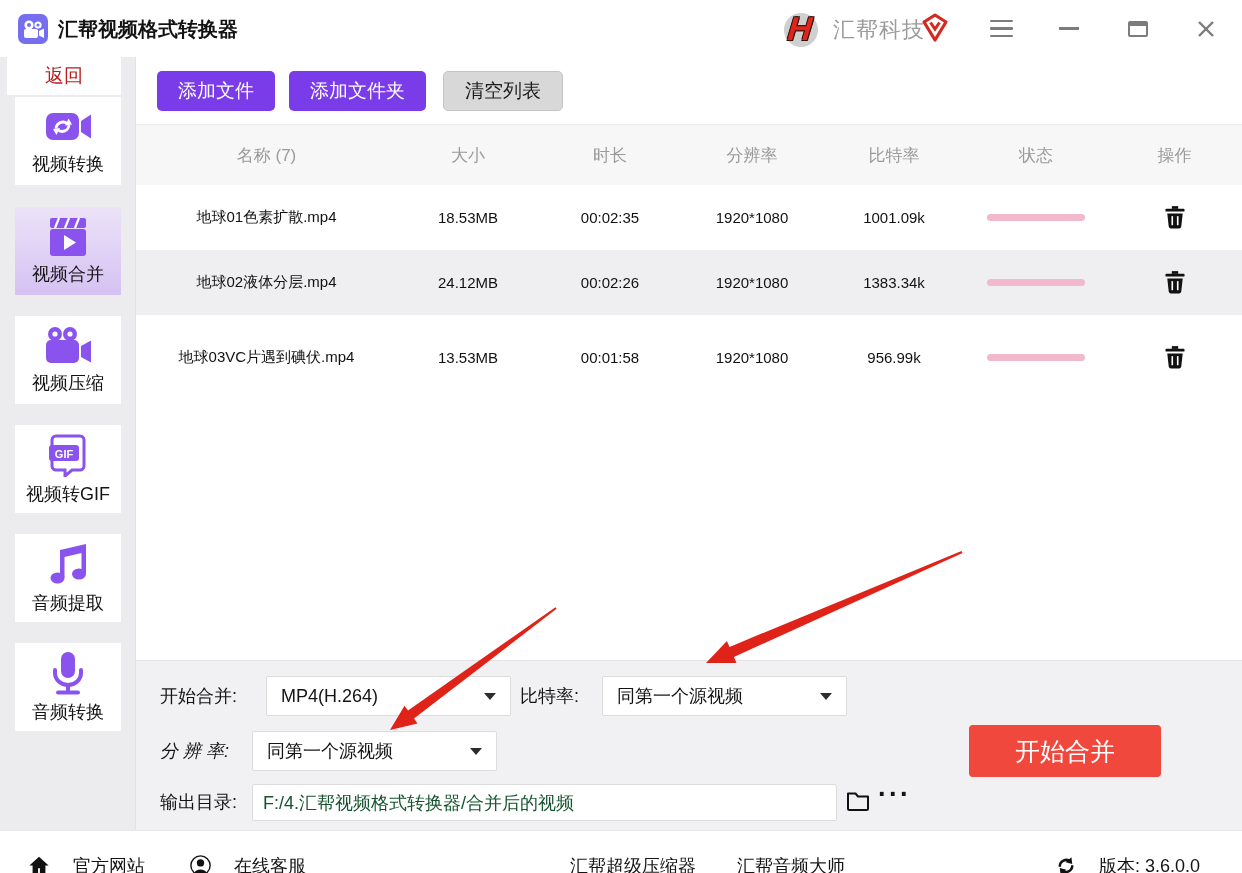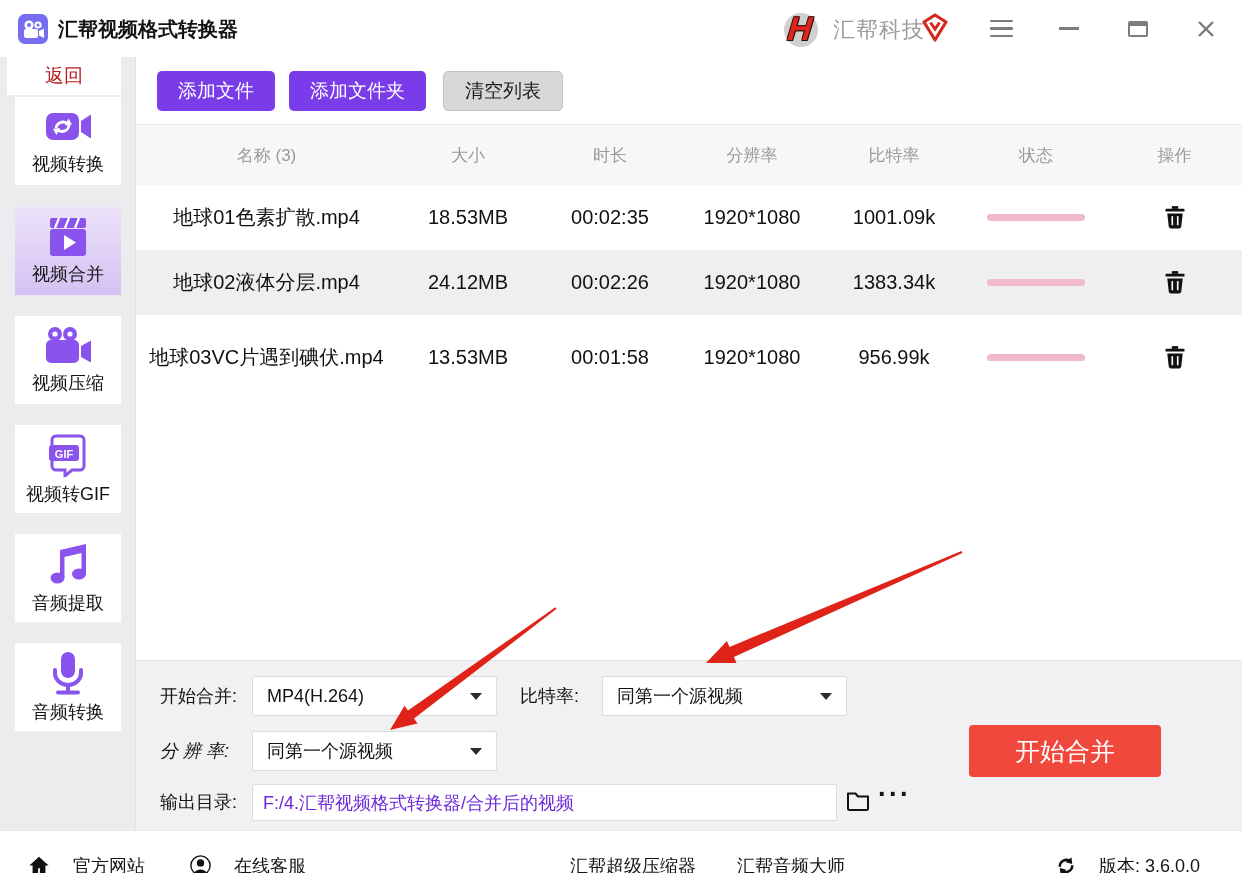--- a/index.html
+++ b/index.html
@@ -46,41 +46,41 @@
   .btn-purple { background:#7a3be8; color:#fff; }
   .btn-addfile { left:21px; }
   .btn-addfolder { left:153px; }
   .btn-clear { left:307px; background:#d8d8d8; color:#1c1c1c; border:1px solid #c4c4c4; }
 
   .thead { position:absolute; top:68px; left:0; width:1106px; height:60px; background:#f7f7f8; display:flex; align-items:center;
     font-size:17px; color:#9a9a9a; }
   .col-name { width:261px; text-align:center; }
   .col { width:142px; text-align:center; }
   .col-act { width:135px; text-align:center; }
-  .trow { position:absolute; left:0; width:1106px; height:65px; display:flex; align-items:center; font-size:20px; color:#111; }
+  .trow { position:absolute; left:0; width:1106px; height:65px; display:flex; align-items:center; font-size:15px; color:#111; }
   .trow.alt { background:#efeff1; }
   .row0 { top:128px; } .row1 { top:193px; } .row2 { top:268px; }
   .progress { width:98px; height:7px; border-radius:4px; background:#f2b9cc; margin:0 auto; }
   .trash-wrap { display:flex; justify-content:center; cursor:pointer; }
 
   
   .bottom-panel { position:absolute; left:0; bottom:0; width:1106px; height:170px; background:#f1f0f2; border-top:1px solid #e3e1e5; }
   .bp-label { position:absolute; font-size:18px; color:#141414; height:40px; line-height:40px; }
   .lbl-format { left:24px; top:15px; }
   .lbl-bitrate { left:384px; top:15px;text-align:right; }
   .lbl-resolution { left:24px; top:70px;font-style:italic; }
   .lbl-outdir { left:24px; top:123px; height:36px; line-height:36px; }
   .dropdown { position:absolute; width:245px; height:40px; background:#fff; border:1px solid #dcdcdc; border-radius:2px;
     display:flex; align-items:center; justify-content:space-between; padding:0 14px; cursor:pointer; font-size:18px; color:#141414; }
-  .dd-format { left:116px; top:15px; }
+  .dd-format { left:130px; top:15px; }
   .dd-bitrate { left:466px; top:15px; }
   .dd-resolution { left:116px; top:70px; }
   .caret { width:0; height:0; border-left:6px solid transparent; border-right:6px solid transparent; border-top:7px solid #2c2c2c; }
   .outdir-input { position:absolute; left:116px; top:123px; width:585px; height:37px; background:#fff; border:1px solid #dcdcdc;
-    border-radius:2px; font-size:18px; color:#6d28d9; padding:0 10px; font-family:inherit; }
+    border-radius:2px; font-size:18px; color:#14532d; padding:0 10px; font-family:inherit; }
   .folder-btn { position:absolute; left:710px; top:129px; cursor:pointer; }
   .more-btn { position:absolute; left:742px; top:118px; font-size:27px; font-weight:700; letter-spacing:2px; color:#141414; cursor:pointer; }
   .start-btn { position:absolute; left:833px; top:64px; width:192px; height:52px; background:#f0483c; border:none; border-radius:4px;
     color:#fff; font-size:25px; cursor:pointer; font-family:inherit; }
 
   
   .footer { position:absolute; left:0; bottom:0; width:1242px; height:43px; background:#fff; border-top:1px solid #e8e8e8; z-index:3; }
   .foot-item { position:absolute; top:13px; height:43px; display:flex; align-items:center; gap:23px; font-size:18px; color:#141414; cursor:pointer; }
   .f-site { left:28px; } .f-service { left:190px; }
   .f-compressor { left:570px; } .f-audiomaster { left:737px; }
@@ -205,21 +205,21 @@
 
 <div class="content">
 
   <div class="toolbar">
     <button class="btn btn-purple btn-addfile">添加文件</button>
     <button class="btn btn-purple btn-addfolder">添加文件夹</button>
     <button class="btn btn-clear">清空列表</button>
   </div>
 
   <div class="thead">
-    <div class="col-name">名称 (3)</div>
+    <div class="col-name">名称 (7)</div>
     <div class="col">大小</div>
     <div class="col">时长</div>
     <div class="col">分辨率</div>
     <div class="col">比特率</div>
     <div class="col">状态</div>
     <div class="col-act">操作</div>
   </div>
 
   <div class="trow row0">
     <div class="col-name">地球01色素扩散.mp4</div>

